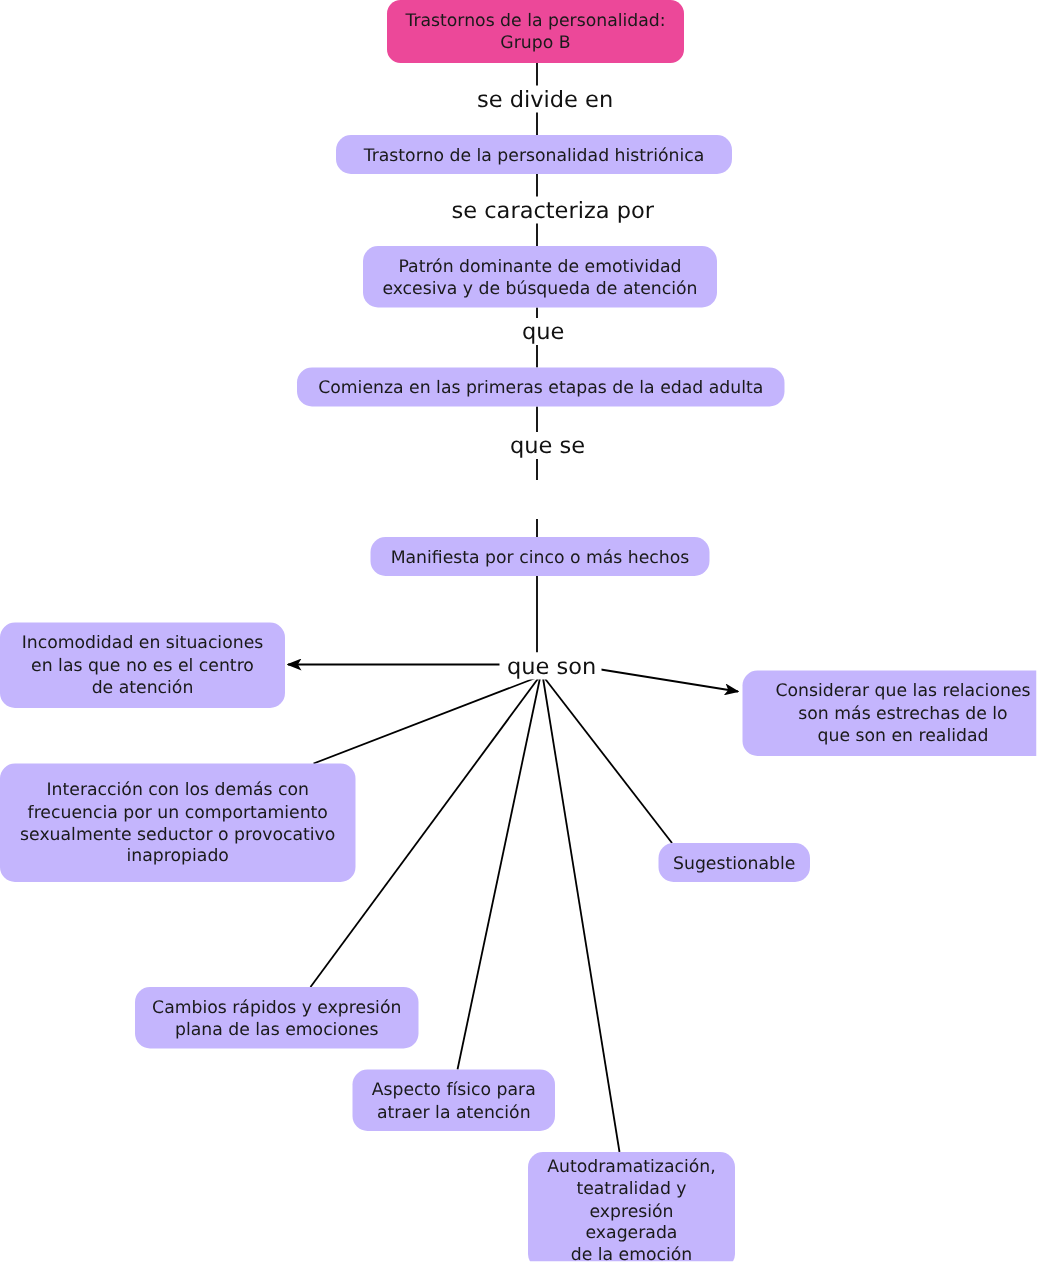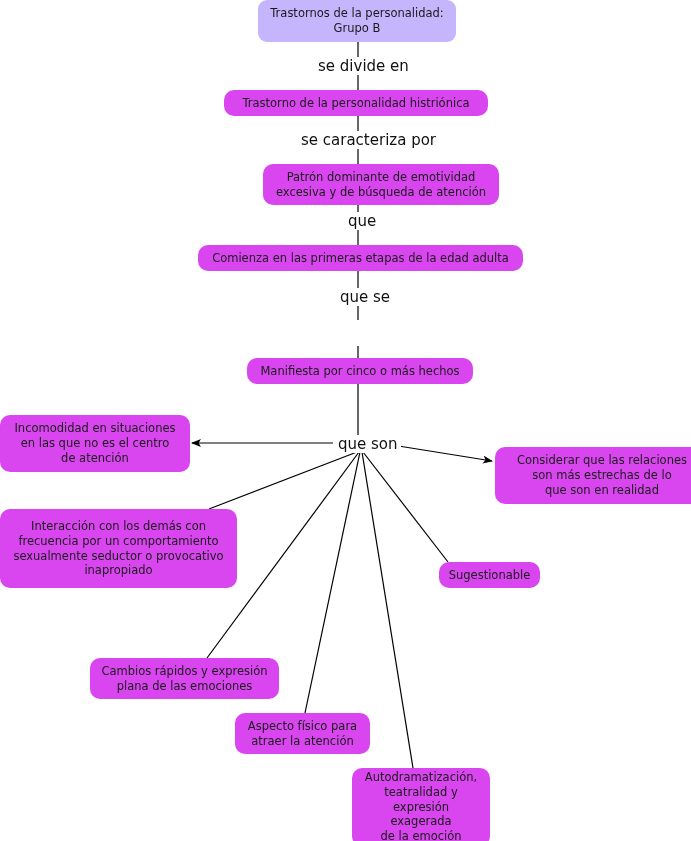--- a/index.html
+++ b/index.html
@@ -33,25 +33,25 @@
     align-items: center;
     justify-content: center;
     text-align: center;
     font-size: 11.5px;
     line-height: 1.28;
     color: #1a1a1a;
     padding: 3px 9px;
     white-space: pre-line;
   }
   .node.root {
-    background: #c4b5fd;
+    background: #ec4899;
     border-radius: 9px;
   }
   .node.concept {
-    background: #d946ef;
+    background: #c4b5fd;
   }
   .linklabel {
     position: absolute;
     font-size: 15px;
     color: #111111;
     background: #ffffff;
     padding: 0 3px;
     white-space: nowrap;
     line-height: 1.2;
   }
@@ -80,21 +80,21 @@
         <path d="M359,452 L207,658" fill="none" stroke="#000000" stroke-width="1.2"></path>
         <path d="M360,452 L305,713" fill="none" stroke="#000000" stroke-width="1.2"></path>
         <path d="M362,452 L413,768" fill="none" stroke="#000000" stroke-width="1.2"></path>
       </g>
   </svg>
 
   <div id="nodes">
       <div class="node root" style="left: 258px; top: 0px; width: 198px; height: 42px;">Trastornos de la personalidad:
 Grupo B</div>
       <div class="node concept" style="left: 224px; top: 90px; width: 264px; height: 26px;">Trastorno de la personalidad histriónica</div>
-      <div class="node concept" style="left: 242px; top: 164px; width: 236px; height: 41px; margin-left: 21px;">Patrón dominante de emotividad
+      <div class="node concept" style="left: 242px; top: 164px; width: 236px; height: 41px;">Patrón dominante de emotividad
 excesiva y de búsqueda de atención</div>
       <div class="node concept" style="left: 198px; top: 245px; width: 325px; height: 26px;">Comienza en las primeras etapas de la edad adulta</div>
       <div class="node concept" style="left: 247px; top: 320px; width: 226px; height: 26px; margin-top: 38px;">Manifiesta por cinco o más hechos</div>
       <div class="node concept" style="left: 0px; top: 415px; width: 190px; height: 57px;">Incomodidad en situaciones
 en las que no es el centro
 de atención</div>
       <div class="node concept" style="left: 495px; top: 447px; width: 214px; height: 57px;">Considerar que las relaciones
 son más estrechas de lo
 que son en realidad</div>
       <div class="node concept" style="left: 0px; top: 509px; width: 237px; height: 79px;">Interacción con los demás con

